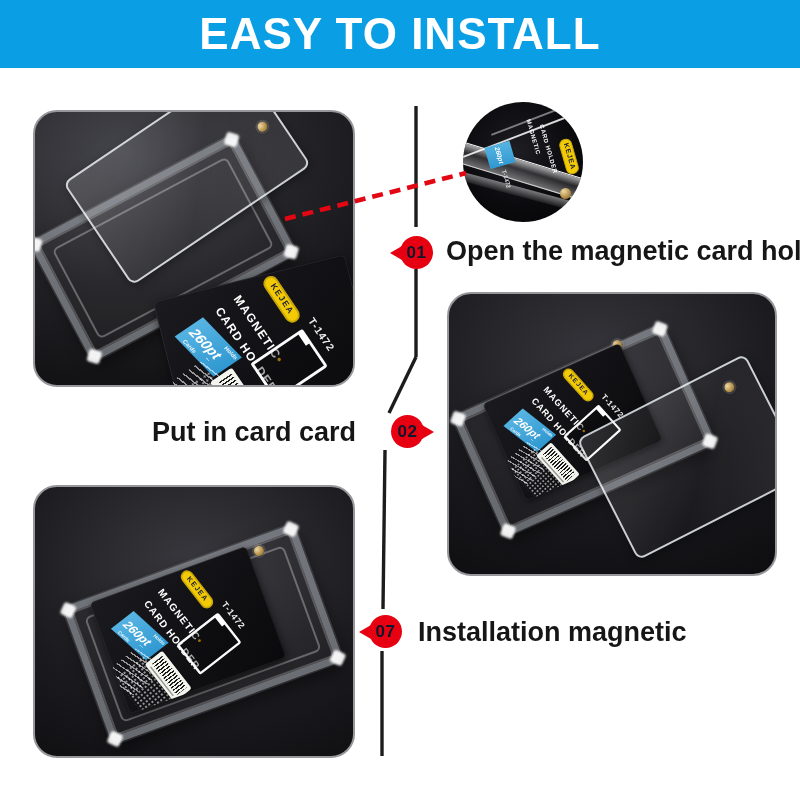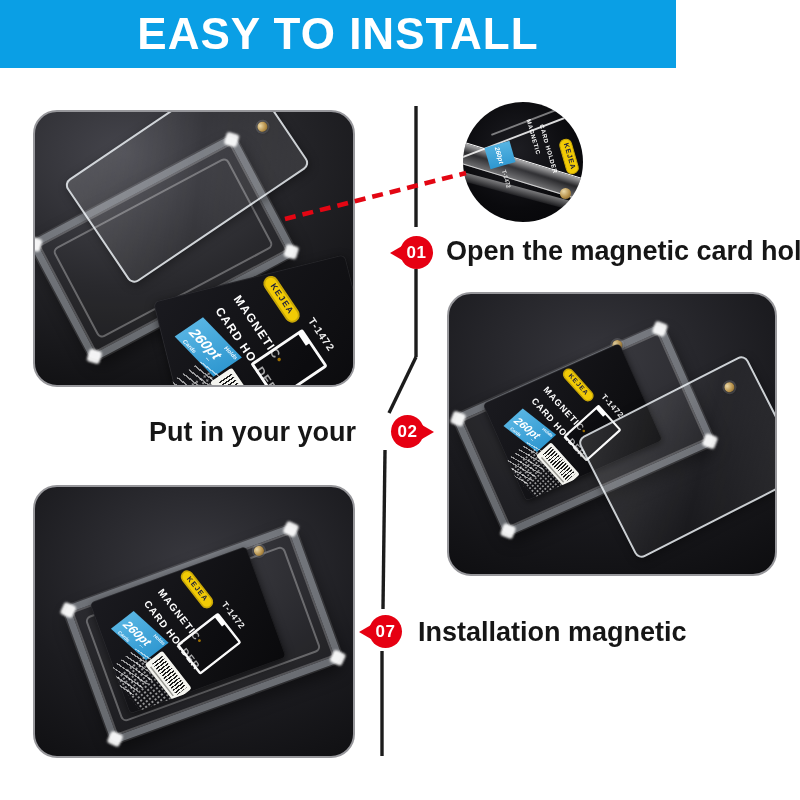--- a/index.html
+++ b/index.html
@@ -1,20 +1,20 @@
 <!DOCTYPE html>
 <html style="--banner-bg: #0A9FE5; --badge-red: #E60012; --ribbon-blue: #2E97D0; --brand-yellow: #F2CB05;"><head>
 <meta charset="utf-8">
 <style>
   html,body { margin:0; padding:0; }
   body { width:800px; height:800px; position:relative; background:#ffffff; overflow:hidden;
          font-family:"Liberation Sans", sans-serif; }
 
   
-  .banner { position:absolute; left:0; top:0; width:676px; height:68px;
+  .banner { position:absolute; left:0; top:0; width:800px; height:68px;
             background:var(--banner-bg,#0A9FE5); display:flex; align-items:center; justify-content:center; }
   .banner-title { color:#fff; font-size:44px; font-weight:700; letter-spacing:1px; }
 
   
   .photo { position:absolute; border-radius:24px; overflow:hidden; border:2px solid #97979b; box-sizing:border-box; }
   #photo1 { left:33px;  top:110px; width:322px; height:277px;
             background:radial-gradient(150% 130% at 28% 15%, #45454c 0%, #232327 38%, #0b0b0d 78%); }
   #photo2 { left:447px; top:292px; width:330px; height:284px;
             background:radial-gradient(130% 120% at 45% 22%, #35353b 0%, #1a1a1e 45%, #0a0a0c 85%); }
   #photo3 { left:33px;  top:485px; width:322px; height:273px;
@@ -95,21 +95,21 @@
             color:#23233d; font-size:7px; line-height:9px; font-weight:700; text-align:center; letter-spacing:.8px; }
   .i-model { left:34px; top:74px; color:#ddd; font-size:6px; font-weight:700; transform:rotate(74deg); }
   .i-screw { left:97px; top:86px; width:11px; height:11px; border-radius:50%;
              background:radial-gradient(circle at 35% 30%, #ecd9a8, #b8934d 55%, #74551d); }
 
   
   #lines { position:absolute; left:0; top:0; pointer-events:none; }
 
   
   .badge { position:absolute; width:33px; height:33px; border-radius:50%;
-           background:var(--badge-red,#E60012); color:#ffffff; font-size:17px; line-height:33px;
+           background:var(--badge-red,#E60012); color:#0f172a; font-size:17px; line-height:33px;
            font-weight:700; text-align:center; letter-spacing:.5px; }
   .badge::before { content:""; position:absolute; top:50%; margin-top:-7px; width:0; height:0; border-style:solid; }
   .tip-left::before  { left:-10px; border-width:7px 12px 7px 0;
                        border-color:transparent var(--badge-red,#E60012) transparent transparent; }
   .tip-right::before { right:-10px; border-width:7px 0 7px 12px;
                        border-color:transparent transparent transparent var(--badge-red,#E60012); }
   .step-label { position:absolute; color:#161616; font-size:27px; font-weight:700; white-space:nowrap; }
   #label1 { left:446px; top:236px; }
   #label2 { right:444px; top:417px; }
   #label3 { left:418px; top:617px; }
@@ -233,14 +233,14 @@
   <line x1="385" y1="450" x2="383" y2="609" stroke="#1C1C1C" stroke-width="3.4"></line>
   <line x1="382" y1="651" x2="382" y2="756" stroke="#1C1C1C" stroke-width="3.4"></line>
   <line x1="285" y1="219" x2="466" y2="173" stroke="#E30613" stroke-width="4.6" stroke-dasharray="11 7"></line>
 </svg>
 
 <div class="badge tip-left" style="left:400px; top:236px;">01</div>
 <div class="badge tip-right" style="left:391px; top:415px;">02</div>
 <div class="badge tip-left" style="left:369px; top:615px;">07</div>
 
 <div class="step-label" id="label1">Open the magnetic card holder</div>
-<div class="step-label" id="label2">Put in your your</div>
+<div class="step-label" id="label2">Put in card card</div>
 <div class="step-label" id="label3">Installation magnetic</div>
 
 </body></html>

